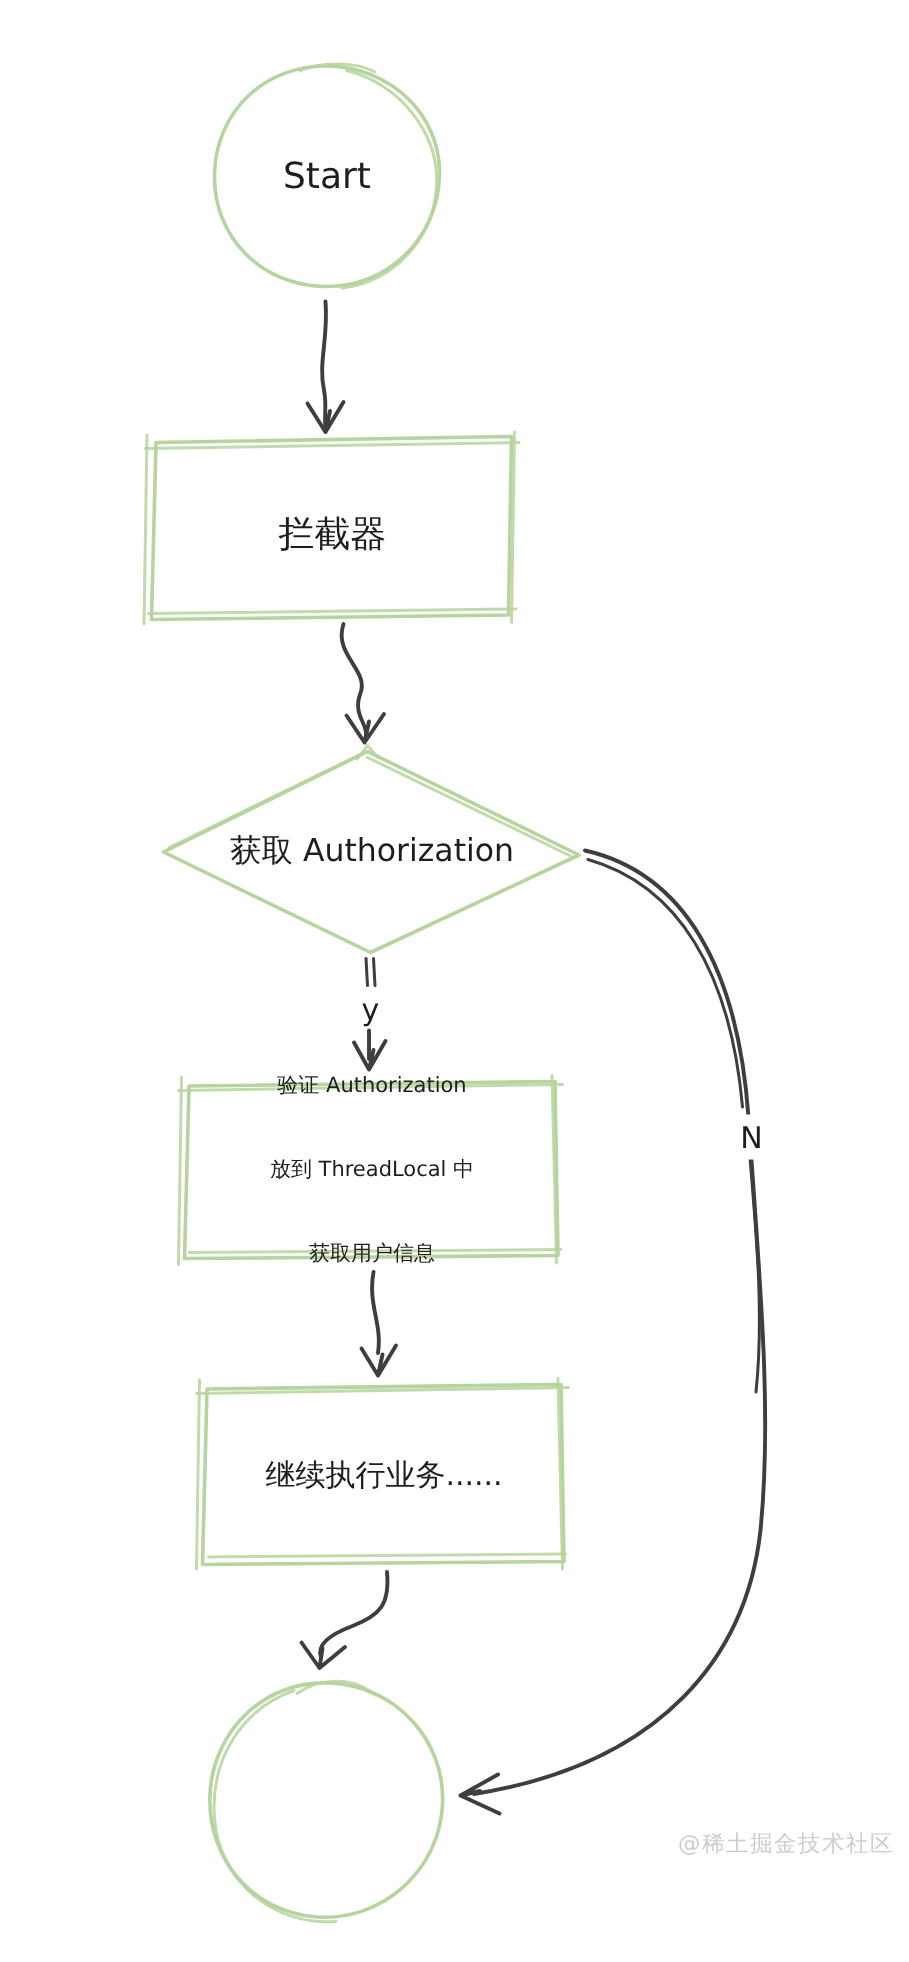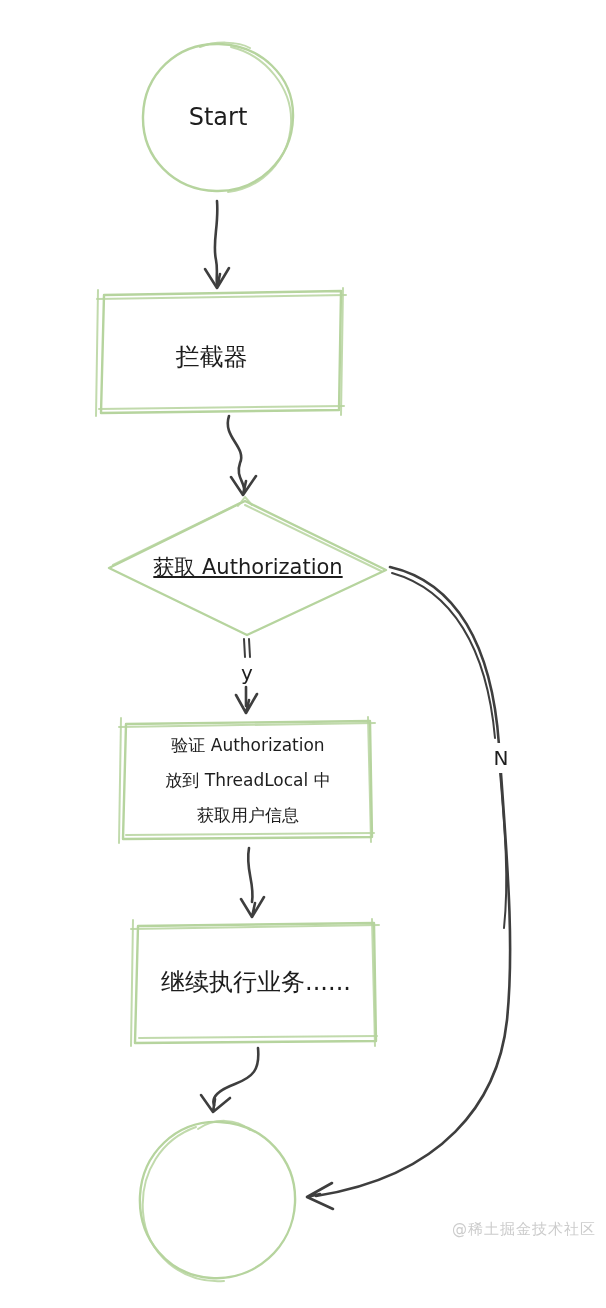--- a/index.html
+++ b/index.html
@@ -47,28 +47,29 @@
     position:absolute;
     display:flex;
     align-items:center;
     justify-content:center;
     text-align:center;
     color:var(--text-color);
     line-height:1.3;
     white-space:nowrap;
   }
   .lbl-start{left:141px;top:43px;width:154px;height:150px;font-size:24px;}
-  .lbl-interceptor{left:91px;top:293px;width:241px;height:130px;font-size:24px;font-family:Liberation Serif, serif;}
-  .lbl-decision{left:98px;top:500px;width:300px;height:136px;font-size:21px;text-decoration:underline;}
+  .lbl-interceptor{left:101px;top:293px;width:241px;height:130px;font-size:24px;font-family:Liberation Serif, serif;}
+  .lbl-decision{left:98px;top:500px;width:300px;height:136px;font-size:21px;}
   .lbl-verify{
     left:123px;top:722px;width:250px;height:117px;
-    font-size:17px;line-height:35px;
+    font-size:14px;line-height:35px;
     flex-direction:column;
+    gap:21px;
   }
-  .lbl-business{left:135px;top:923px;width:242px;height:120px;font-size:24px;}
+  .lbl-business{left:135px;top:923px;width:242px;height:120px;font-size:20px;}
   .lbl-end{left:139px;top:1121px;width:158px;height:159px;font-size:26px;letter-spacing:1px;}
   .lbl-yes{left:233px;top:659px;width:28px;height:28px;font-size:20px;}
   .lbl-no{left:486px;top:743px;width:30px;height:30px;font-size:20px;background:var(--bg);}
   .watermark{
     position:absolute;
     right:10px;
     top:1220px;
     font-size:15px;
     color:var(--watermark-color);
     letter-spacing:1px;

